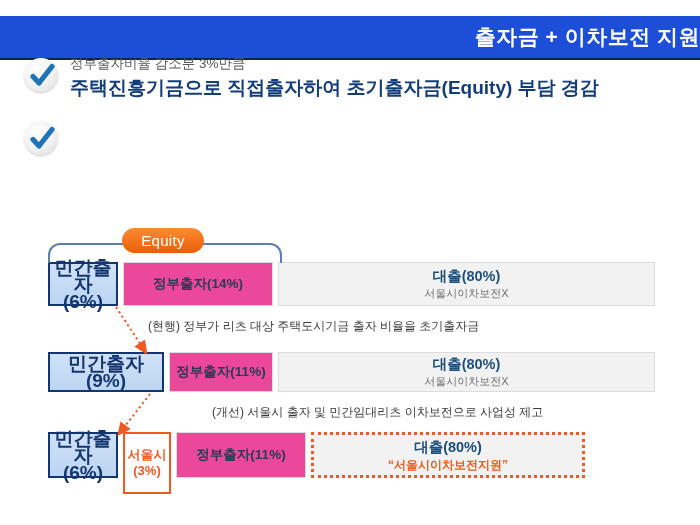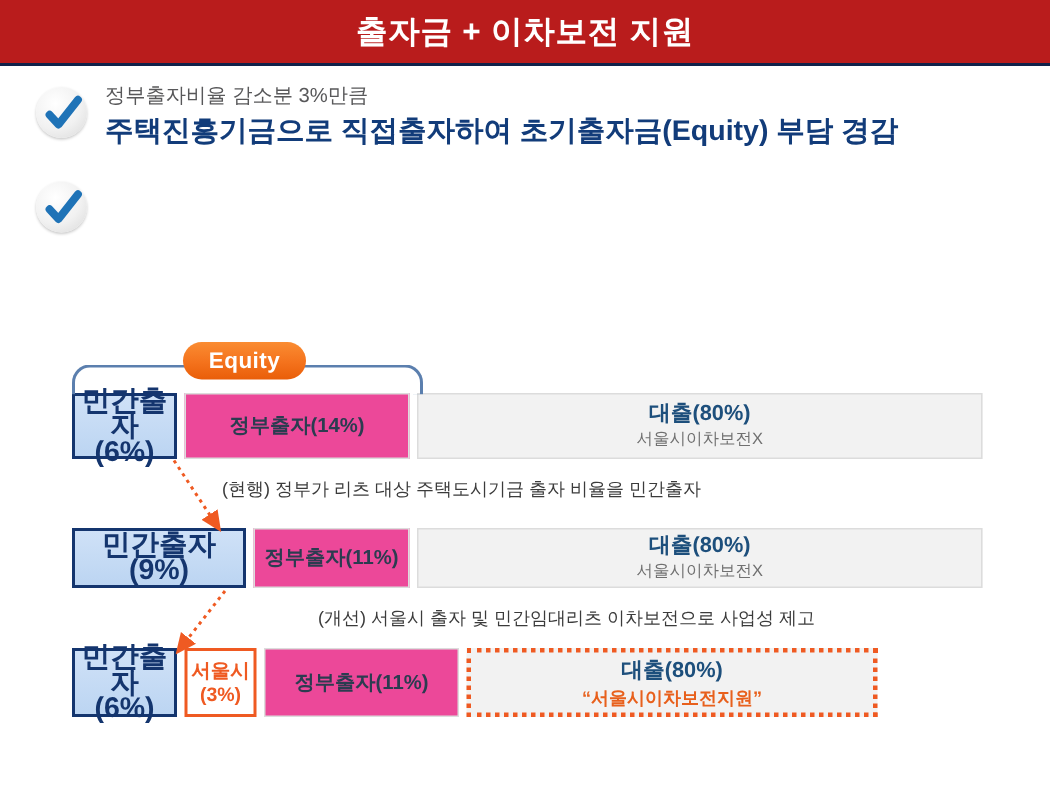--- a/index.html
+++ b/index.html
@@ -5,24 +5,24 @@
   html,body{margin:0;padding:0;}
   body{
     width:700px;height:525px;
     background:#ffffff;
     font-family:"Liberation Sans","DejaVu Sans",sans-serif;
     overflow:hidden;
     position:relative;
   }
   
   .header{
-    position:absolute;left:0;top:0;width:700px;height:42px;
-    background:#b91c1c;
+    position:absolute;left:0;top:16px;width:700px;height:42px;
+    background:#1d4ed8;
     border-bottom:2px solid #11224a;
-    display:flex;align-items:center;justify-content:center;
+    display:flex;align-items:center;justify-content:flex-end;
   }
   .header-title{
     color:#ffffff;font-size:21px;font-weight:bold;letter-spacing:.5px;
   }
   
   .bullets{position:absolute;left:0;top:52px;width:700px;}
   .bullet-row{position:relative;display:flex;align-items:flex-start;}
   .check-icon{
     position:relative;width:40px;height:40px;flex:0 0 40px;
     margin-left:22px;margin-top:4px;
@@ -39,21 +39,21 @@
   }
   .b-big{
     font-size:19px;font-weight:bold;color:#123c7a;line-height:26px;white-space:nowrap;
   }
   .bullet2{margin-top:14px;}
   .bullet2 .b-big{font-size:18.5px;}
   .equity-pill{
     position:absolute;left:122px;top:228px;width:82px;height:25px;
     border-radius:13px;
     background:linear-gradient(180deg,#fa8c32 0%,#f4721c 55%,#e95e09 100%);
-    color:#ffffff;font-size:15px;font-weight:bold;
+    color:#ffffff;font-size:15px;font-weight:normal;
     display:flex;align-items:center;justify-content:center;
     letter-spacing:.3px;
     z-index:5;
   }
   .bracket{
     position:absolute;left:48px;top:243px;width:234px;height:20px;
     border:2px solid #5b7fae;border-bottom:none;
     border-top-left-radius:12px;border-top-right-radius:12px;
     box-sizing:border-box;
     z-index:1;
@@ -160,34 +160,34 @@
       <span class="loan-title">대출(80%)</span>
       <span class="loan-sub">서울시이차보전X</span>
     </div>
   </div>
 
   <div class="row row3" style="left:48px;">
     <div class="cell cell-private" style="width:70px;height:46px;">
       <span>민간출자</span>
       <span>(6%)</span>
     </div>
-    <div class="cell cell-seoul" style="width:48px;height:46px;">
+    <div class="cell cell-seoul" style="width:48px;height:62px;">
       <span>서울시</span>
       <span>(3%)</span>
     </div>
     <div class="cell cell-gov" style="width:130px;height:46px;">
       <span>정부출자(11%)</span>
     </div>
     <div class="cell cell-loan cell-loan-dotted" style="width:274px;height:46px;">
       <span class="loan-title">대출(80%)</span>
       <span class="loan-sub-or">“서울시이차보전지원”</span>
     </div>
   </div>
 
-  <div class="note note1">(현행) 정부가 리츠 대상 주택도시기금 출자 비율을 민간출자</div>
+  <div class="note note1">(현행) 정부가 리츠 대상 주택도시기금 출자 비율을 초기출자금</div>
   <div class="note note2">(개선) 서울시 출자 및 민간임대리츠 이차보전으로 사업성 제고</div>
 
   <svg class="arrow-svg" width="700" height="525">
     <defs>
       <marker id="ah" markerWidth="7" markerHeight="7" refX="3" refY="3.2" orient="auto">
         <path d="M0,0 L7,3.2 L0,6.4 Z" fill="#ef5a22"></path>
       </marker>
     </defs>
     <line x1="116" y1="307" x2="143" y2="348" stroke="#ef5a22" stroke-width="2" stroke-dasharray="2.2,3" marker-end="url(#ah)"></line>
     <line x1="150" y1="394" x2="122" y2="430" stroke="#ef5a22" stroke-width="2" stroke-dasharray="2.2,3" marker-end="url(#ah)"></line>

